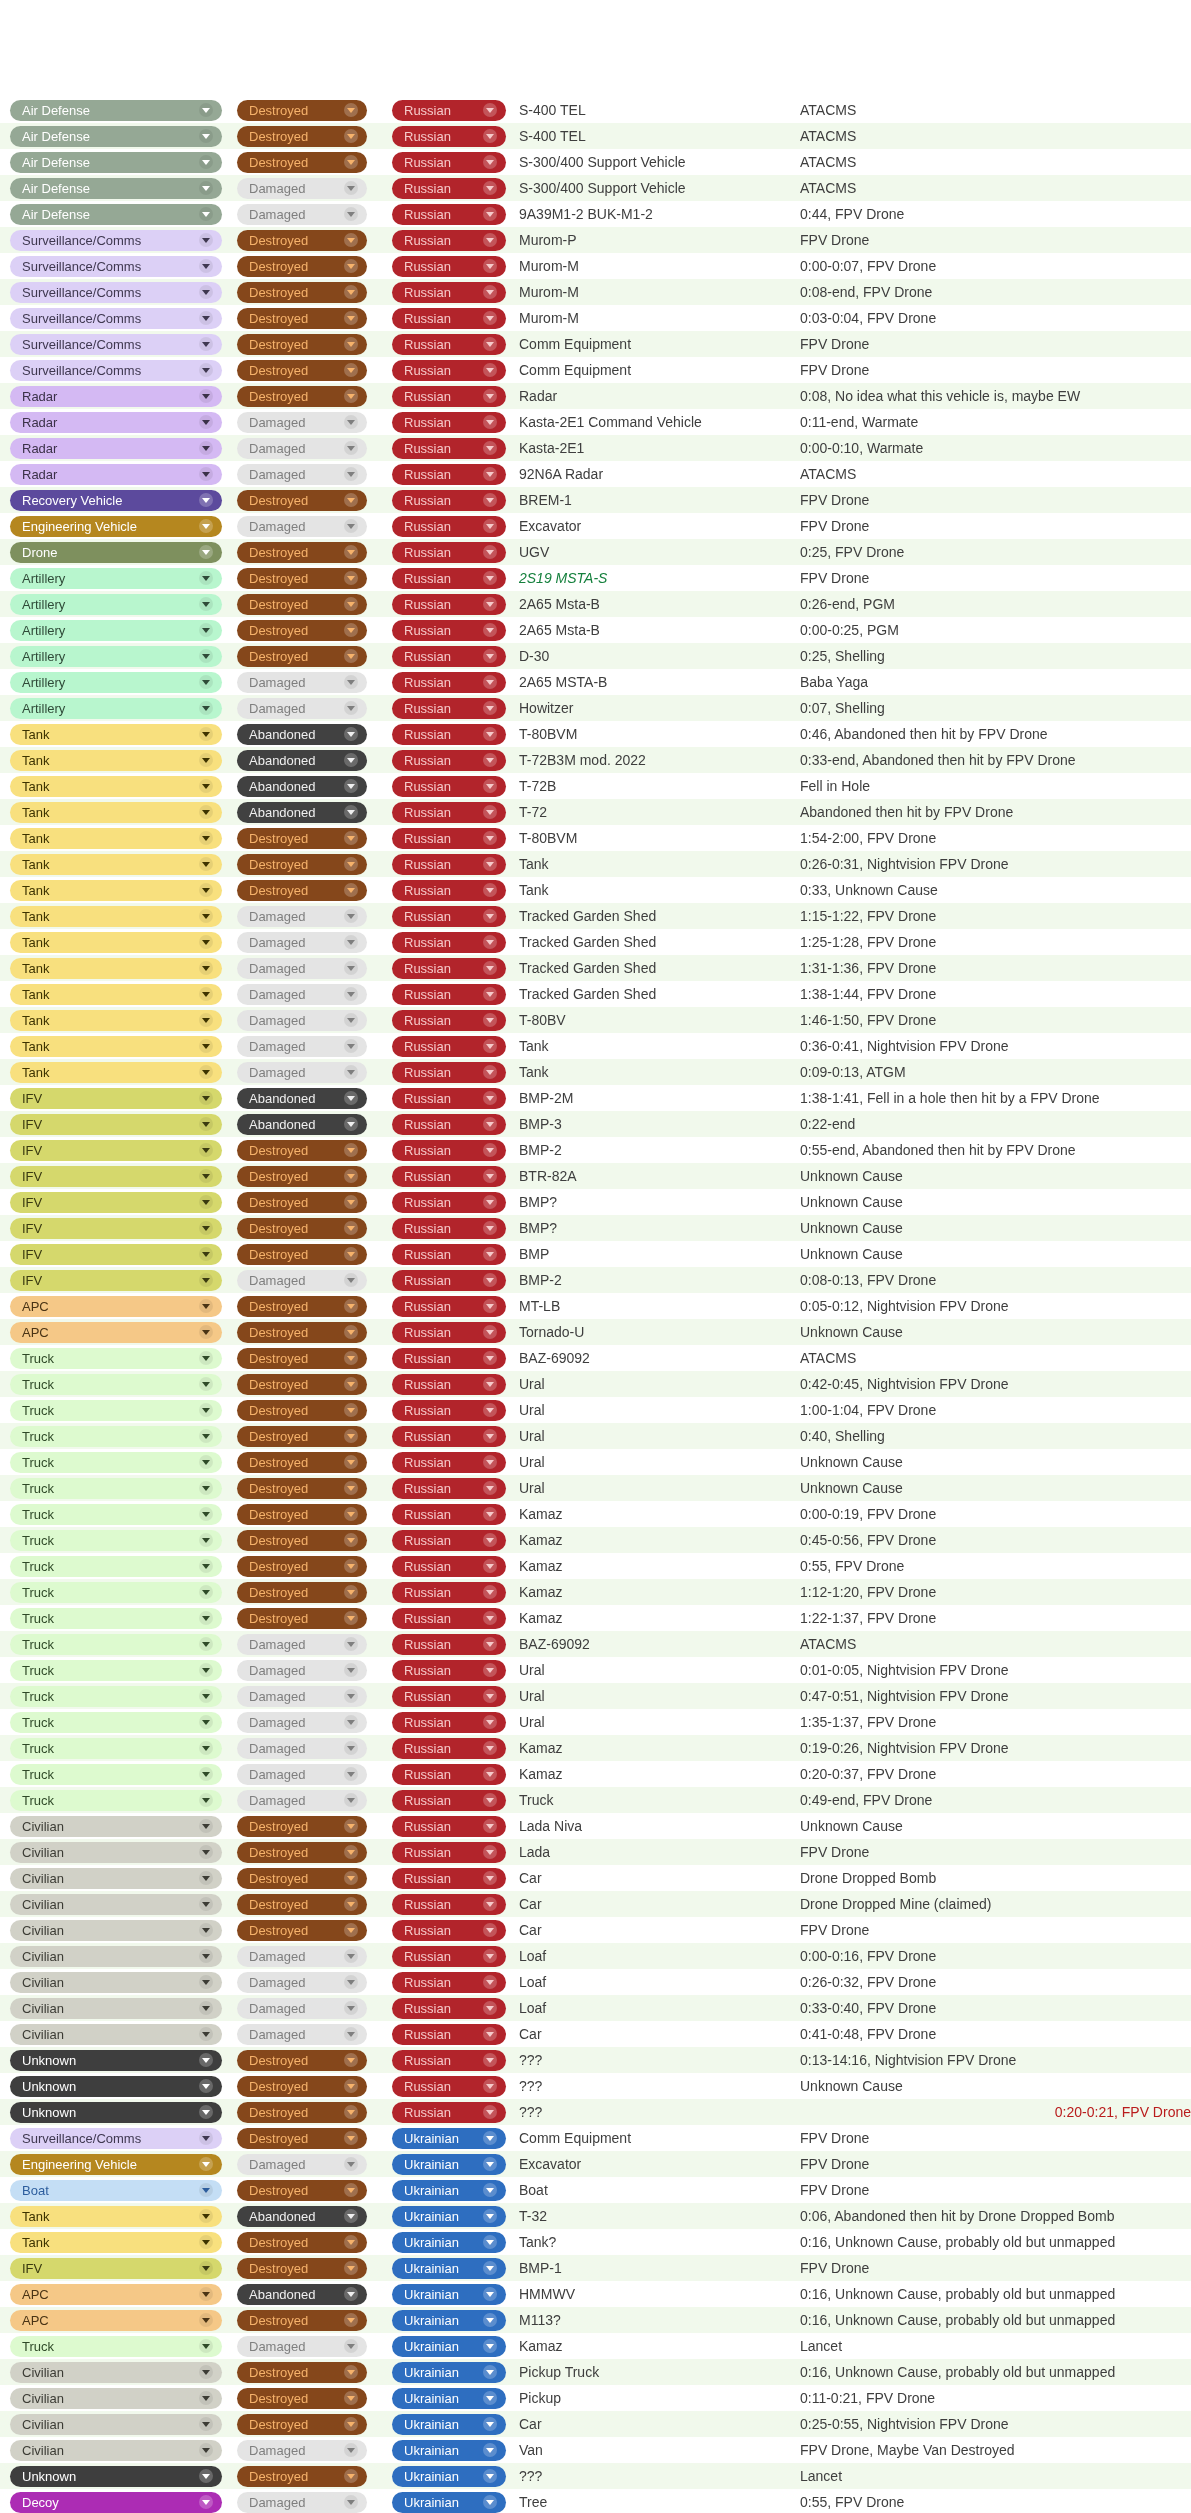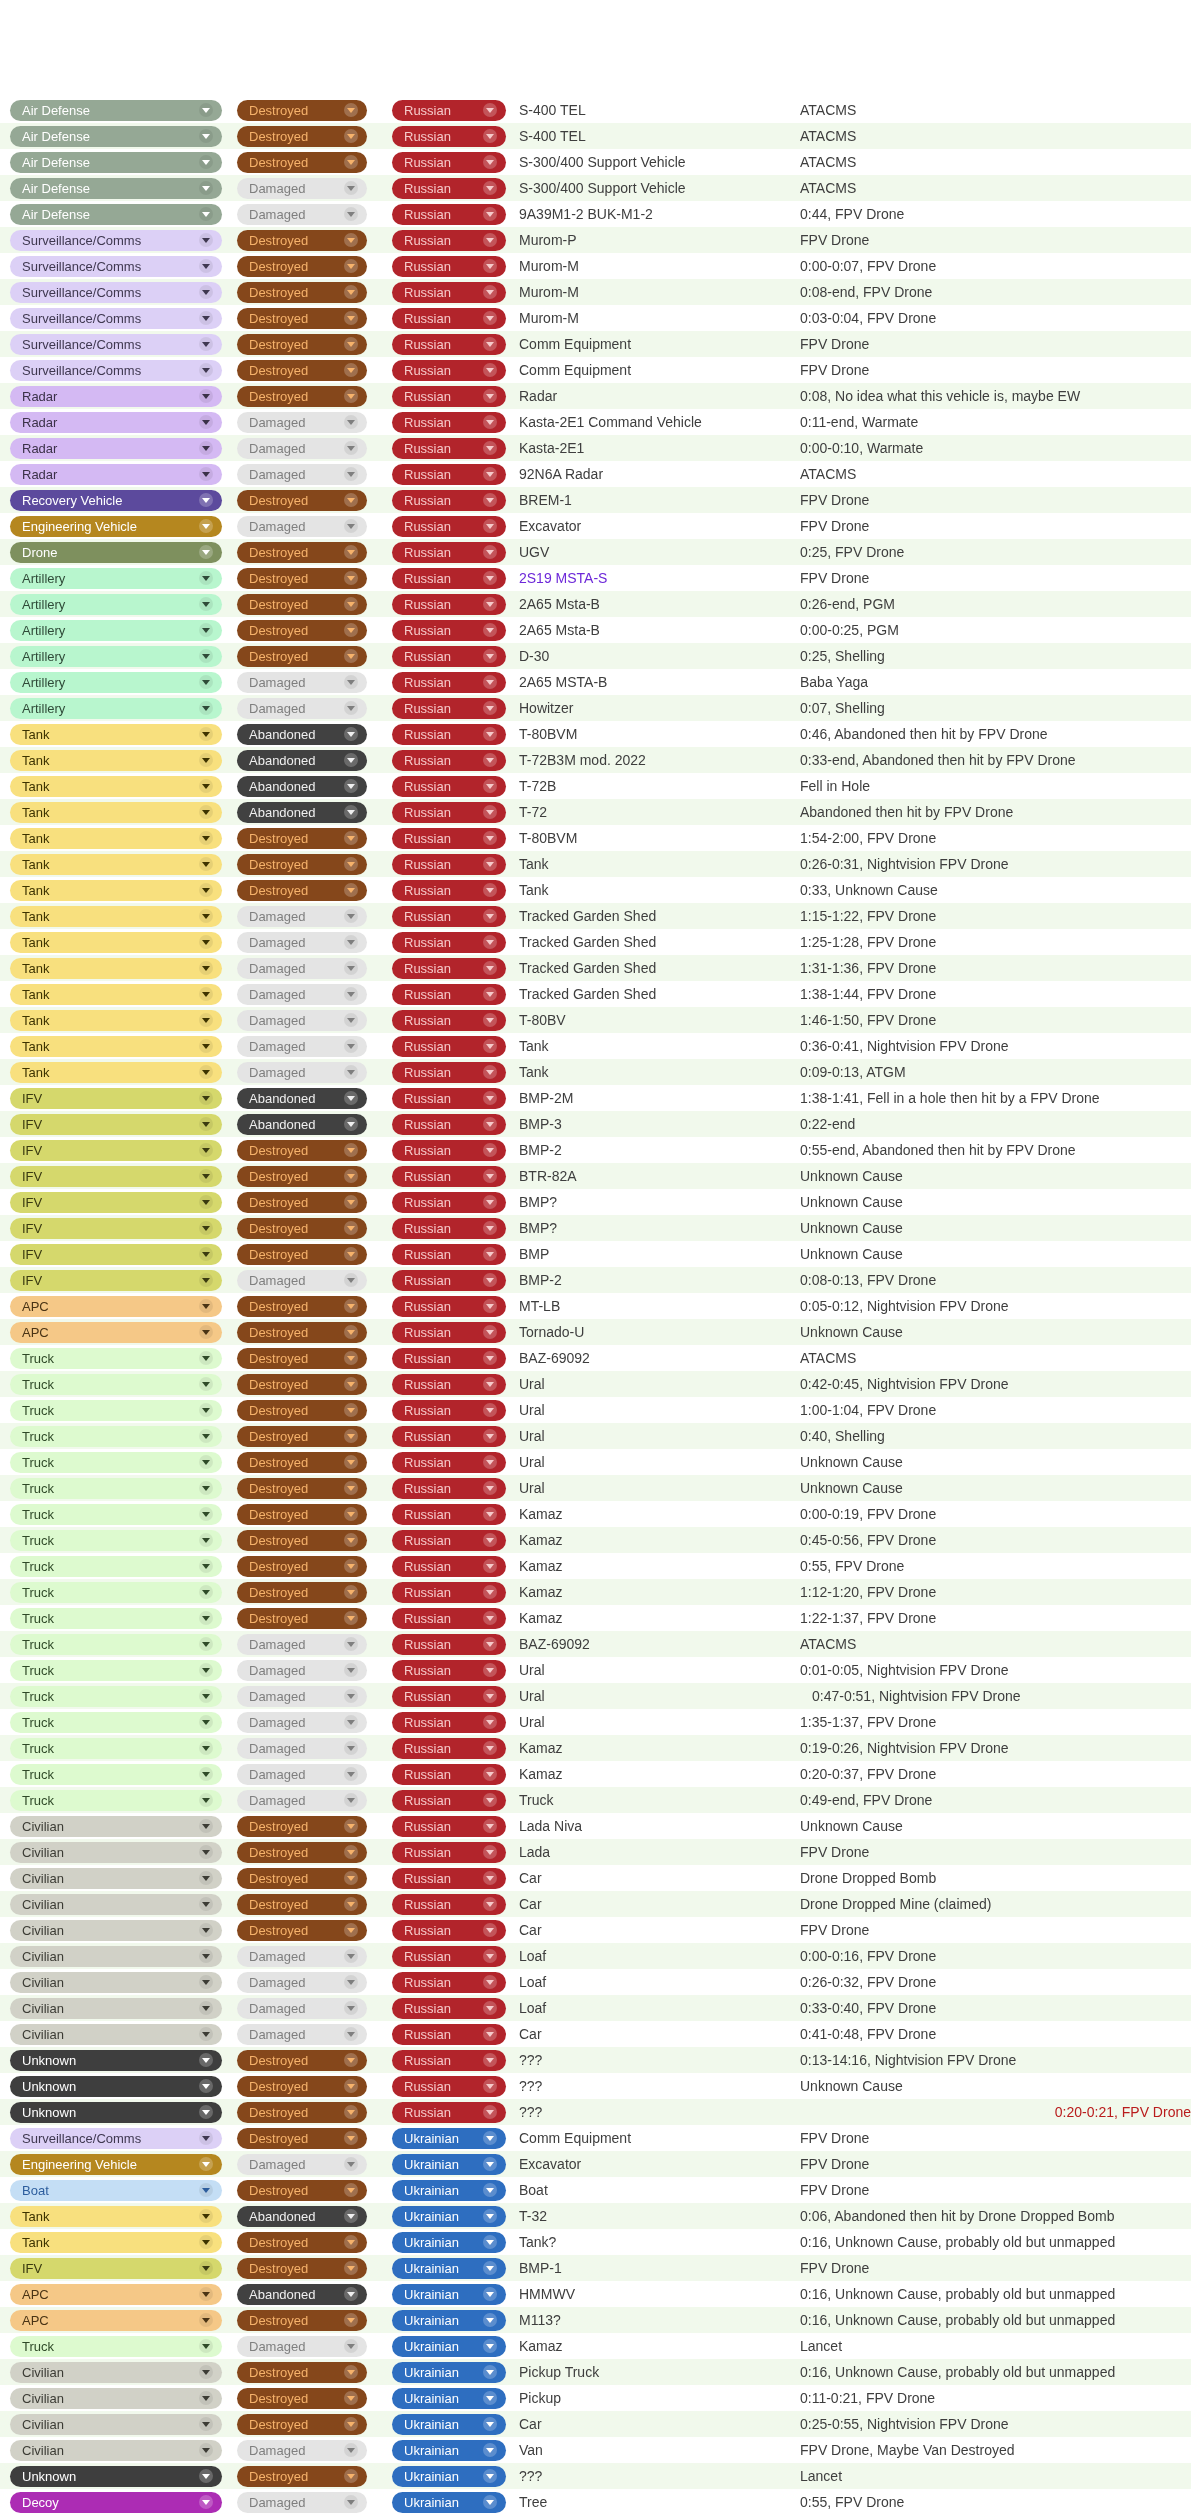--- a/index.html
+++ b/index.html
@@ -582,21 +582,21 @@
           </div>
         </div>
         <div class="cell c3">
           <div class="pill operator" style="background: rgb(178, 36, 43); color: rgb(246, 202, 202);">
             <span>Russian</span>
             <span class="chev-wrap" style="background: rgba(255, 255, 255, 0.22);">
               <span class="chev"></span>
             </span>
           </div>
         </div>
-        <div class="cell c4" style="color: #6d28d9;">2S19 MSTA-S</div>
+        <div class="cell c4" style="color: #15803d; font-style: italic;">2S19 MSTA-S</div>
         <div class="cell c5" style="color: rgb(62, 62, 62);">FPV Drone</div>
       </div>
       <div class="row">
         <div class="cell c1">
           <div class="pill type" style="background: rgb(184, 246, 206); color: rgb(47, 74, 56);">
             <span>Artillery</span>
             <span class="chev-wrap" style="background: rgba(0, 0, 0, 0.07);">
               <span class="chev"></span>
             </span>
           </div>
@@ -1787,21 +1787,21 @@
         </div>
         <div class="cell c3">
           <div class="pill operator" style="background: rgb(178, 36, 43); color: rgb(246, 202, 202);">
             <span>Russian</span>
             <span class="chev-wrap" style="background: rgba(255, 255, 255, 0.22);">
               <span class="chev"></span>
             </span>
           </div>
         </div>
         <div class="cell c4" style="color: rgb(62, 62, 62);">Ural</div>
-        <div class="cell c5" style="color: rgb(62, 62, 62); margin-left: 12px;">0:47-0:51, Nightvision FPV Drone</div>
+        <div class="cell c5" style="color: rgb(62, 62, 62);">0:47-0:51, Nightvision FPV Drone</div>
       </div>
       <div class="row">
         <div class="cell c1">
           <div class="pill type" style="background: rgb(221, 250, 207); color: rgb(47, 74, 40);">
             <span>Truck</span>
             <span class="chev-wrap" style="background: rgba(0, 0, 0, 0.07);">
               <span class="chev"></span>
             </span>
           </div>
         </div>

